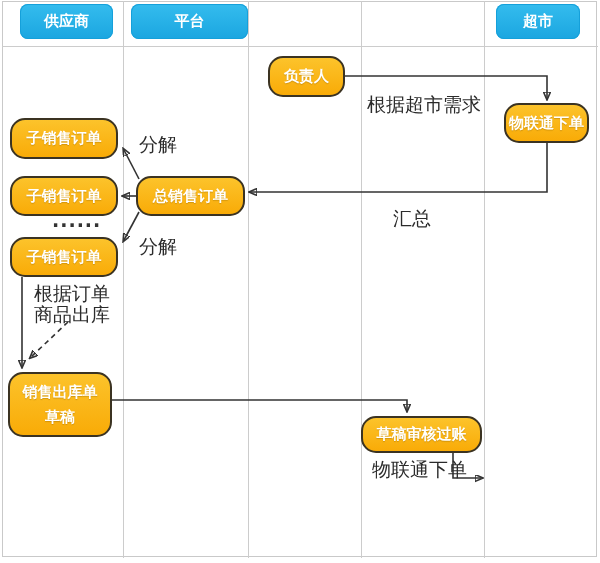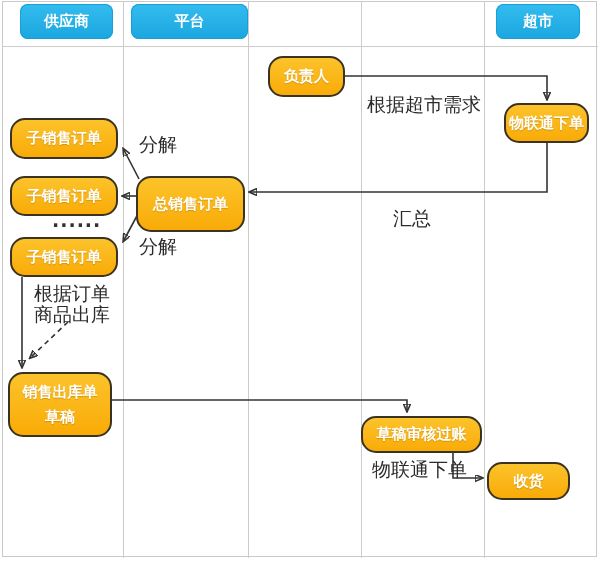--- a/index.html
+++ b/index.html
@@ -65,27 +65,26 @@
     <path d="M139,212 L124,240" marker-end="url(#arrow)"></path>
     <path d="M22,277 L22,366" marker-end="url(#arrow)"></path>
     <path d="M68,322 L31,357" class="dashed" marker-end="url(#arrow)"></path>
     <path d="M112,400 L407,400 L407,410" marker-end="url(#arrow)"></path>
     <path d="M453,453 L453,478 L481,478" marker-end="url(#arrow)"></path>
   </svg>
 
   <div class="node" style="left:268px;top:56px;width:77px;height:41px">负责人</div>
   <div class="node" style="left:504px;top:103px;width:85px;height:40px">物联通下单</div>
   <div class="node" style="left:10px;top:118px;width:108px;height:41px">子销售订单</div>
-  <div class="node" style="left:136px;top:176px;width:109px;height:56px">总销售订单</div>
+  <div class="node" style="left:136px;top:176px;width:109px;height:40px">总销售订单</div>
   <div class="node" style="left:10px;top:176px;width:108px;height:40px">子销售订单</div>
   <div class="node" style="left:10px;top:237px;width:108px;height:40px">子销售订单</div>
   <div class="node" style="left:361px;top:416px;width:121px;height:37px">草稿审核过账</div>
   <div class="node" style="left:8px;top:372px;width:104px;height:65px">销售出库单
 草稿</div>
-  <div class="node" style="left:487px;top:462px;width:83px;height:38px">收货</div>
 
   <div class="note" style="left:367px;top:94px">根据超市需求</div>
   <div class="note" style="left:139px;top:134px">分解</div>
   <div class="note" style="left:393px;top:208px">汇总</div>
   <div class="note dots" style="left:52px;top:210px">......</div>
   <div class="note" style="left:139px;top:236px">分解</div>
   <div class="note" style="left:34px;top:283px">根据订单
 商品出库</div>
   <div class="note" style="left:372px;top:459px">物联通下单</div>
 

